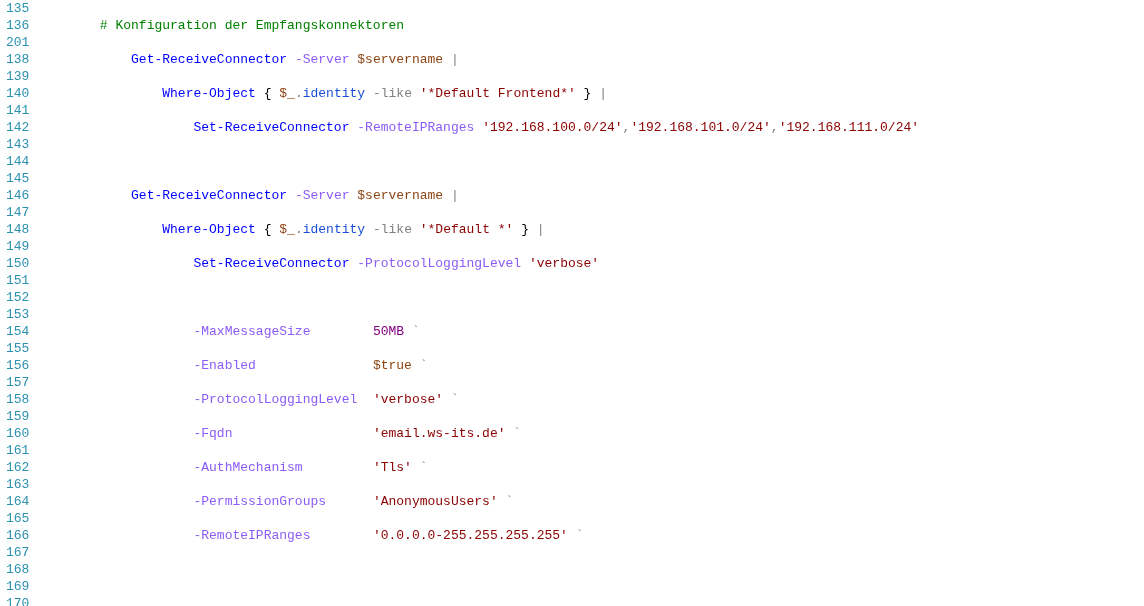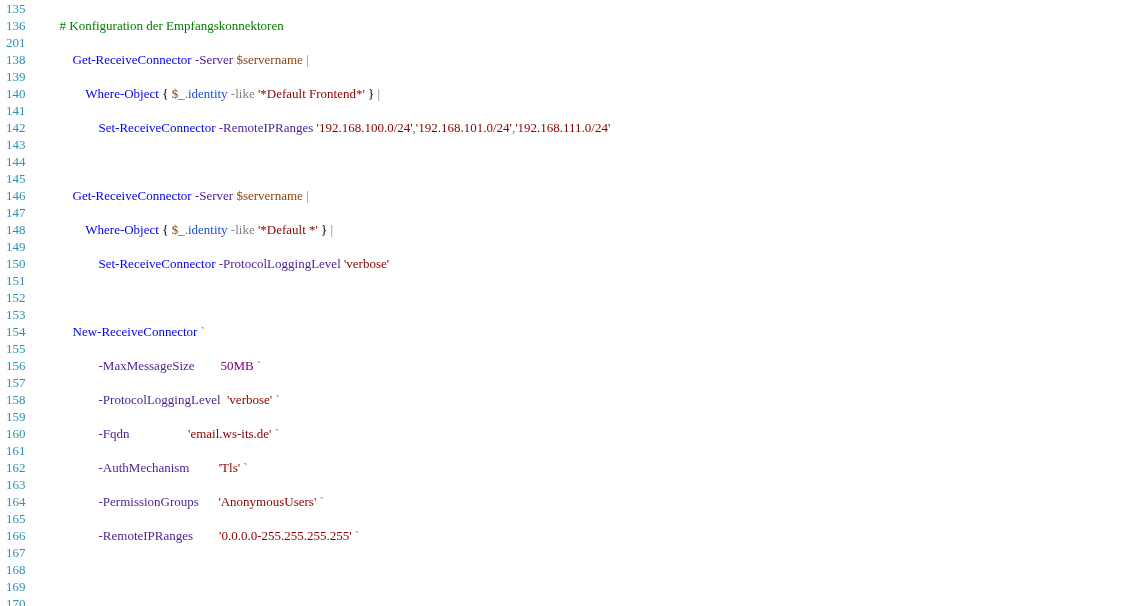--- a/index.html
+++ b/index.html
@@ -1,22 +1,22 @@
 <!DOCTYPE html>
 <html><head>
 <meta charset="utf-8">
 <style>
   html,body{margin:0;padding:0;background:#fff;font-family:Consolas,"Courier New",monospace;font-size:13px;line-height:17px;}
   .wrap{display:flex;padding:0;}
   .gutter{background:#fff;color:#2b91af;text-align:right;padding:0 8px 0 6px;user-select:none;}
   .code{white-space:pre;padding:0;}
-  .line{display:block;height:17px;font-family:Liberation Serif, serif;}
+  .line{display:block;height:17px;}
   .c-cmt{color:#008000;text-align:center;}
   .c-cmd{color:#0000ff;margin-top:36px;}
-  .c-param{color:#4c1d95;}
+  .c-param{color:#8b5cf6;}
   .c-var{color:#8b4513;}
   .c-op{color:#808080;}
   .c-str{color:#8b0000;}
   .c-num{color:#800080;}
   .c-mem{color:#1d4ed8;}
   .c-punc{color:#000;}
 </style>
 </head>
 <body>
 
@@ -62,22 +62,22 @@
   <div class="code" id="code">
 <span class="line"><span>        </span><span class="c-cmt"># Konfiguration der Empfangskonnektoren</span></span>
 <span class="line"><span>            </span><span class="c-cmd">Get-ReceiveConnector</span><span> </span><span class="c-param">-Server</span><span> </span><span class="c-var">$servername</span><span> </span><span class="c-op">|</span></span>
 <span class="line"><span>                </span><span class="c-cmd">Where-Object</span><span> </span><span class="c-punc">{ </span><span class="c-var">$_</span><span class="c-op">.</span><span class="c-mem">identity</span><span> </span><span class="c-op">-like</span><span> </span><span class="c-str">'*Default Frontend*'</span><span class="c-punc"> }</span><span> </span><span class="c-op">|</span></span>
 <span class="line"><span>                    </span><span class="c-cmd">Set-ReceiveConnector</span><span> </span><span class="c-param">-RemoteIPRanges</span><span> </span><span class="c-str">'192.168.100.0/24'</span><span class="c-op">,</span><span class="c-str">'192.168.101.0/24'</span><span class="c-op">,</span><span class="c-str">'192.168.111.0/24'</span></span>
 <span class="line"></span>
 <span class="line"><span>            </span><span class="c-cmd">Get-ReceiveConnector</span><span> </span><span class="c-param">-Server</span><span> </span><span class="c-var">$servername</span><span> </span><span class="c-op">|</span></span>
 <span class="line"><span>                </span><span class="c-cmd">Where-Object</span><span> </span><span class="c-punc">{ </span><span class="c-var">$_</span><span class="c-op">.</span><span class="c-mem">identity</span><span> </span><span class="c-op">-like</span><span> </span><span class="c-str">'*Default *'</span><span class="c-punc"> }</span><span> </span><span class="c-op">|</span></span>
 <span class="line"><span>                    </span><span class="c-cmd">Set-ReceiveConnector</span><span> </span><span class="c-param">-ProtocolLoggingLevel</span><span> </span><span class="c-str">'verbose'</span></span>
 <span class="line"></span>
-<span class="line"><span>            </span><span class="c-cmd">New-ReceiveConnector</span><span class="c-op"> `</span></span>
 <span class="line"><span>                    </span><span class="c-param">-MaxMessageSize</span><span>        </span><span class="c-num">50MB</span><span class="c-op"> `</span></span>
+<span class="line"><span>                    </span><span class="c-param">-Enabled</span><span>               </span><span class="c-var">$true</span><span class="c-op"> `</span></span>
 <span class="line"><span>                    </span><span class="c-param">-ProtocolLoggingLevel</span><span>  </span><span class="c-str">'verbose'</span><span class="c-op"> `</span></span>
 <span class="line"><span>                    </span><span class="c-param">-Fqdn</span><span>                  </span><span class="c-str">'email.ws-its.de'</span><span class="c-op"> `</span></span>
 <span class="line"><span>                    </span><span class="c-param">-AuthMechanism</span><span>         </span><span class="c-str">'Tls'</span><span class="c-op"> `</span></span>
 <span class="line"><span>                    </span><span class="c-param">-PermissionGroups</span><span>      </span><span class="c-str">'AnonymousUsers'</span><span class="c-op"> `</span></span>
 <span class="line"><span>                    </span><span class="c-param">-RemoteIPRanges</span><span>        </span><span class="c-str">'0.0.0.0-255.255.255.255'</span><span class="c-op"> `</span></span>
 
 
 
 
 

